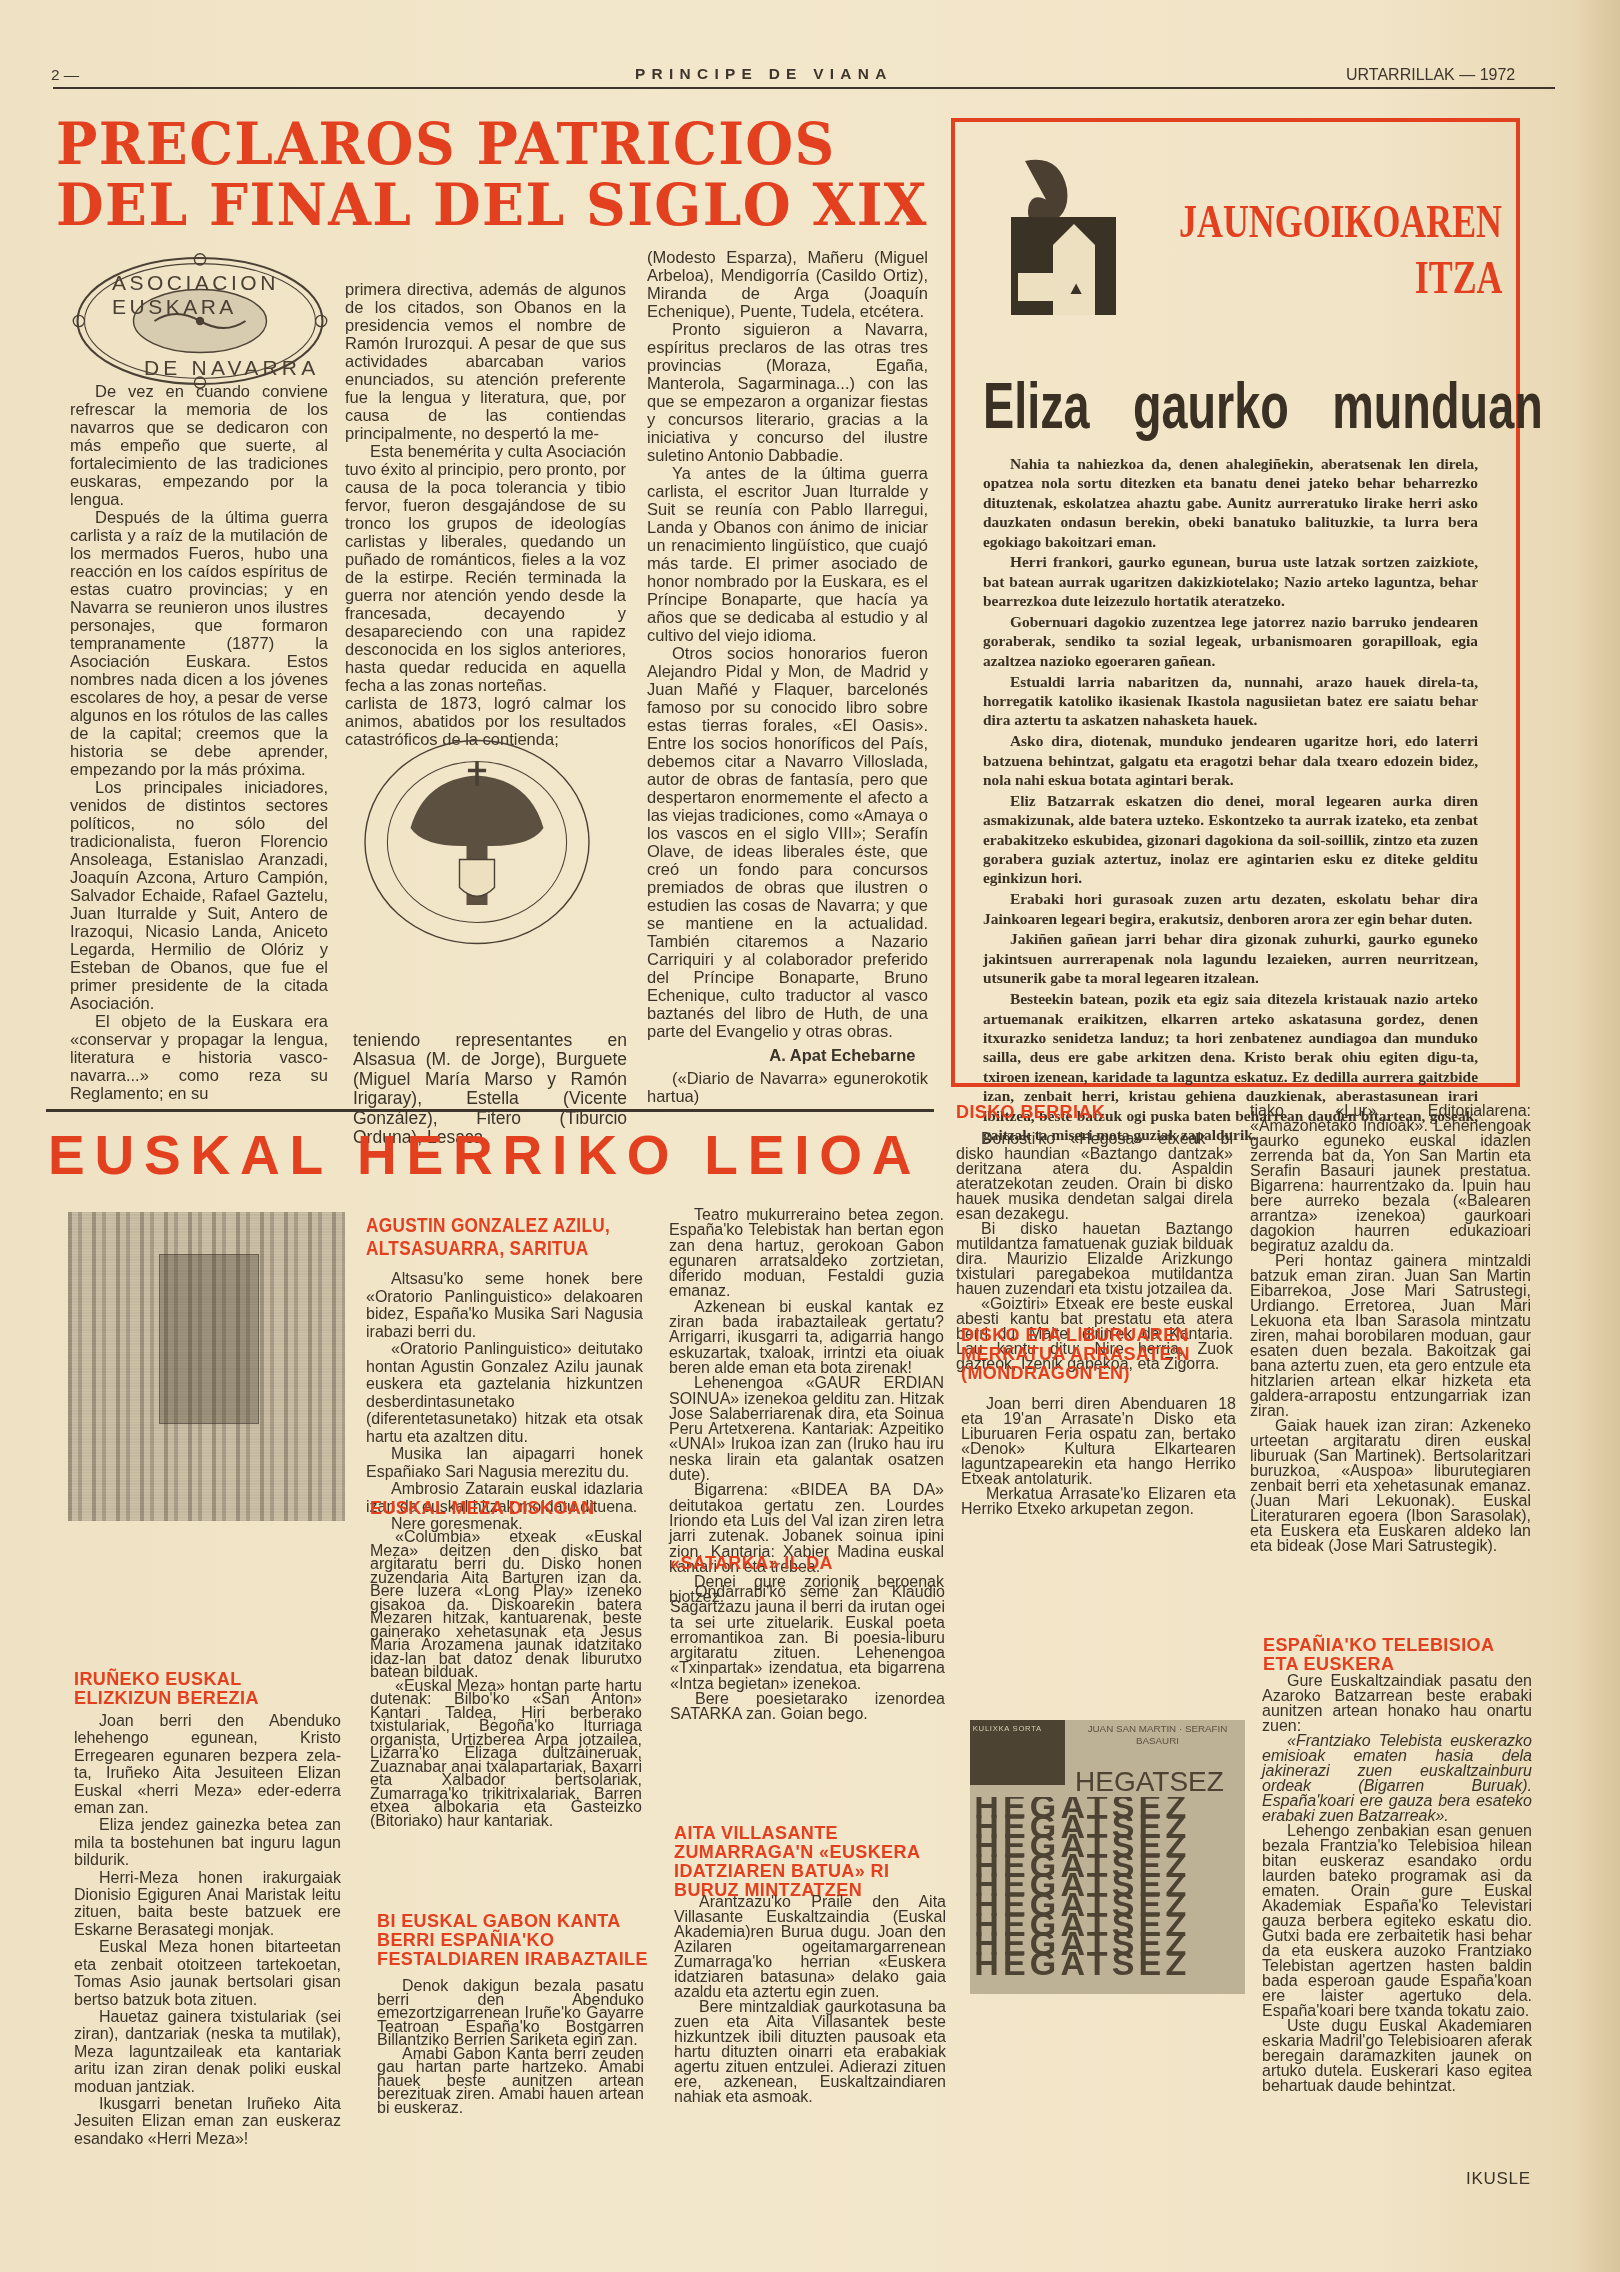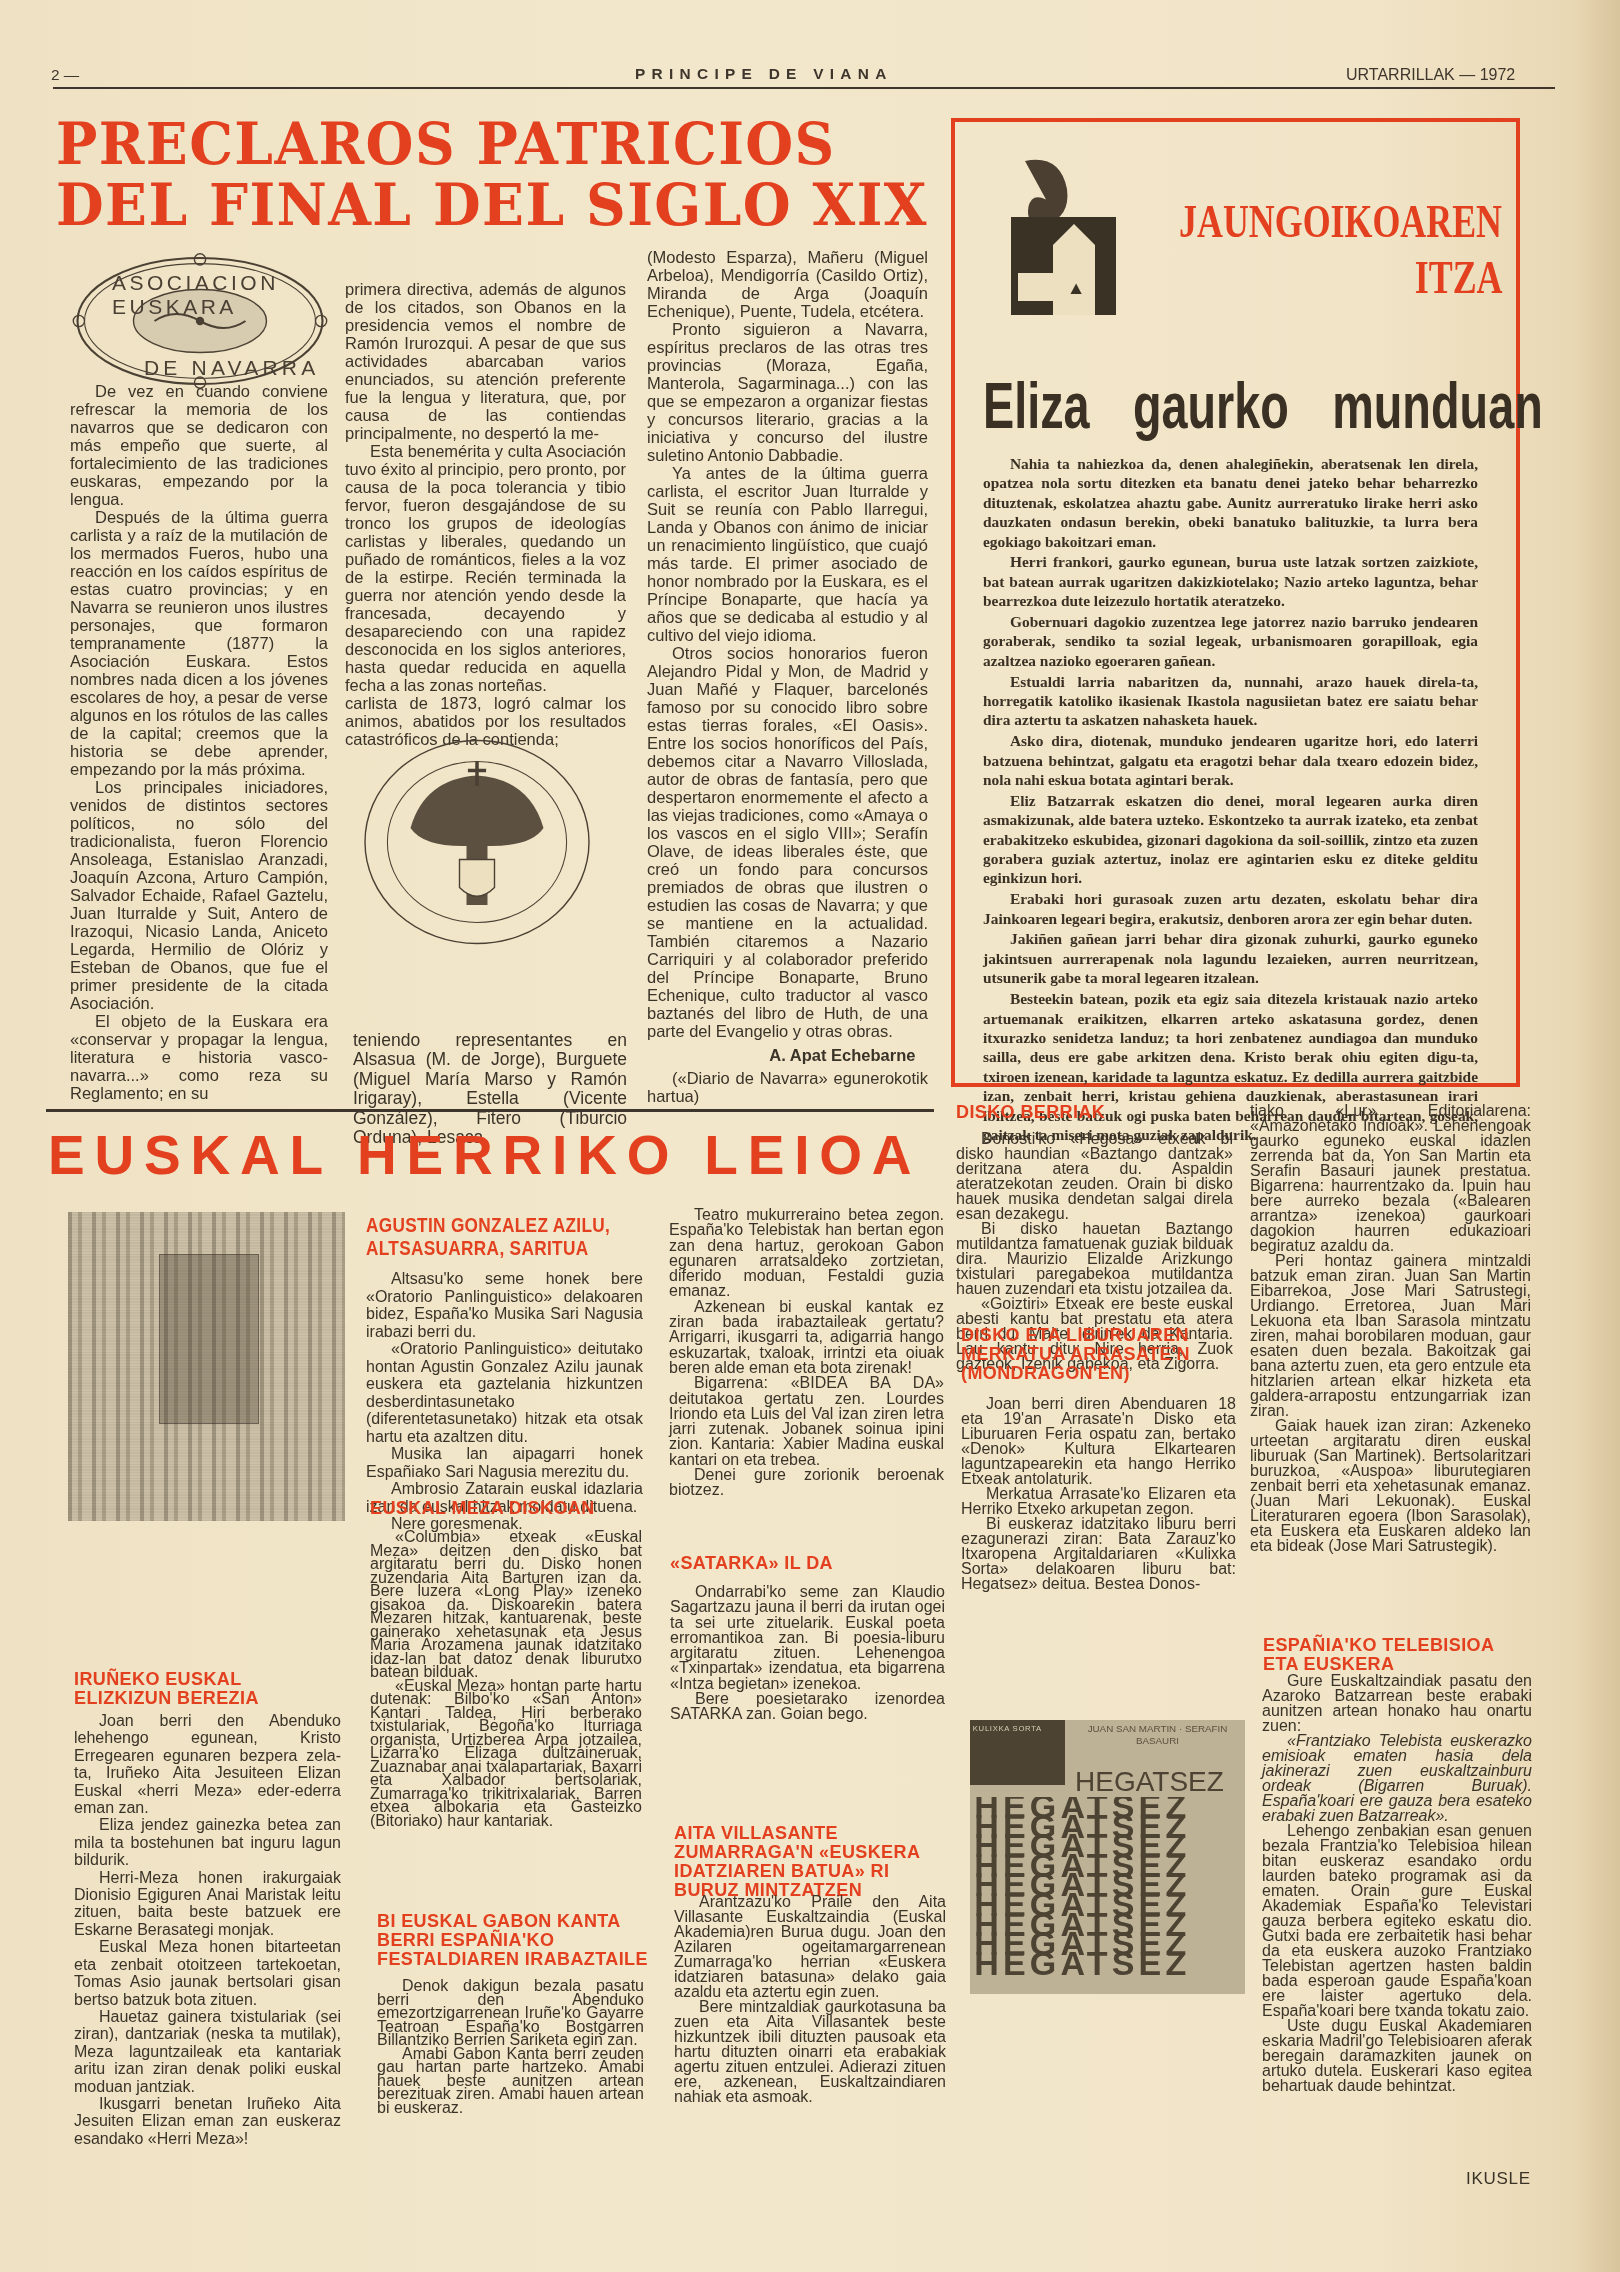--- a/index.html
+++ b/index.html
@@ -161,20 +161,21 @@
   </div>
   <div class="abs subhead" style="left:377px;top:1912px;width:274px;">BI EUSKAL GABON KANTA BERRI ESPAÑIA'KO FESTALDIAREN IRABAZTAILE</div>
   <div class="col" style="left:377px;top:1979px;width:267px;font-size:16px;line-height:13.5px;">
     <p>Denok dakigun bezala pasatu berri den Abenduko emezortzigarrenean Iruñe'ko Gayarre Teatroan España'ko Bostgarren Billantziko Berrien Sariketa egin zan.</p>
     <p>Amabi Gabon Kanta berri zeuden gau hartan parte hartzeko. Amabi hauek beste aunitzen artean berezituak ziren. Amabi hauen artean bi euskeraz.</p>
   </div>
 
   <div class="col" style="left:669px;top:1207px;width:275px;font-size:16px;line-height:15.3px;">
     <p>Teatro mukurreraino betea zegon. España'ko Telebistak han bertan egon zan dena hartuz, gerokoan Gabon egunaren arratsaldeko zortzietan, diferido moduan, Festaldi guzia emanaz.</p>
     <p>Azkenean bi euskal kantak ez ziran bada irabaztaileak gertatu? Arrigarri, ikusgarri ta, adigarria hango eskuzartak, txaloak, irrintzi eta oiuak beren alde eman eta bota zirenak!</p>
+    <p>Lehenengoa «GAUR ERDIAN SOINUA» izenekoa gelditu zan. Hitzak Jose Salaberriarenak dira, eta Soinua Peru Artetxerena. Kantariak: Azpeitiko «UNAI» Irukoa izan zan (Iruko hau iru neska lirain eta galantak osatzen dute).</p>
     <p>Bigarrena: «BIDEA BA DA» deitutakoa gertatu zen. Lourdes Iriondo eta Luis del Val izan ziren letra jarri zutenak. Jobanek soinua ipini zion. Kantaria: Xabier Madina euskal kantari on eta trebea.</p>
     <p>Denei gure zorionik beroenak biotzez.</p>
   </div>
   <div class="abs subhead" style="left:670px;top:1554px;width:274px;">«SATARKA» IL DA</div>
   <div class="col" style="left:670px;top:1584px;width:275px;font-size:16px;line-height:15.3px;">
     <p>Ondarrabi'ko seme zan Klaudio Sagartzazu jauna il berri da irutan ogei ta sei urte zituelarik. Euskal poeta erromantikoa zan. Bi poesia-liburu argitaratu zituen. Lehenengoa «Txinpartak» izendatua, eta bigarrena «Intza begietan» izenekoa.</p>
     <p>Bere poesietarako izenordea SATARKA zan. Goian bego.</p>
   </div>
   <div class="abs subhead" style="left:674px;top:1824px;width:270px;">AITA VILLASANTE ZUMARRAGA'N «EUSKERA IDATZIAREN BATUA» RI BURUZ MINTZATZEN</div>
   <div class="col" style="left:674px;top:1894px;width:272px;font-size:16px;line-height:15px;">
@@ -185,21 +186,20 @@
   <div class="abs subhead" style="left:956px;top:1103px;width:281px;">DISKO BERRIAK</div>
   <div class="col" style="left:956px;top:1131px;width:277px;font-size:16px;line-height:15px;">
     <p>Donosti'ko «Hegosa» etxeak bi disko haundian «Baztango dantzak» deritzana atera du. Aspaldin ateratzekotan zeuden. Orain bi disko hauek musika dendetan salgai direla esan dezakegu.</p>
     <p>Bi disko hauetan Baztango mutildantza famatuenak guziak bilduak dira. Maurizio Elizalde Arizkungo txistulari paregabekoa mutildantza hauen zuzendari eta txistu jotzailea da.</p>
     <p>«Goiztiri» Etxeak ere beste euskal abesti kantu bat prestatu eta atera berri du. Maite Idirin'ek da Kantaria. Lau kantu ditu: Nire herria, Zuok gazteok, Izenik gabekoa, eta Zigorra.</p>
   </div>
   <div class="abs subhead" style="left:961px;top:1326px;width:277px;">DISKO ETA LIBURUAREN MERKATUA ARRASATE'N (MONDRAGON'EN)</div>
   <div class="col" style="left:961px;top:1396px;width:275px;font-size:16px;line-height:15px;">
     <p>Joan berri diren Abenduaren 18 eta 19'an Arrasate'n Disko eta Liburuaren Feria ospatu zan, bertako «Denok» Kultura Elkartearen laguntzapearekin eta hango Herriko Etxeak antolaturik.</p>
     <p>Merkatua Arrasate'ko Elizaren eta Herriko Etxeko arkupetan zegon.</p>
-    <p>Bi euskeraz idatzitako liburu berri ezagunerazi ziran: Bata Zarauz'ko Itxaropena Argitaldariaren «Kulixka Sorta» delakoaren liburu bat: Hegatsez» deitua. Bestea Donos-</p>
   </div>
 
   <div class="abs" style="left:970px;top:1720px;width:275px;height:274px;background:#bdb196;">
     <div class="abs" style="left:0;top:0;width:95px;height:65px;background:#4d4333;">
       <div style="color:#d8ccb0;font-size:7.7px;padding:4.2px 2.8px;letter-spacing:0.7px;">KULIXKA SORTA</div>
     </div>
     <div class="abs" style="left:105px;top:2.8px;width:165px;font-size:9.8px;color:#5c5140;text-align:center;line-height:12.6px;">JUAN SAN MARTIN · SERAFIN BASAURI</div>
     <div class="abs" style="left:105px;top:46px;font-size:28px;color:#4d4333;">HEGATSEZ</div>
     <div class="abs" style="left:4.2px;top:77px;width:267px;height:189px;overflow:hidden;color:#4d4333;font-weight:bold;font-size:34px;line-height:19.6px;letter-spacing:4.2px;">
       <div>HEGATSEZ</div>

